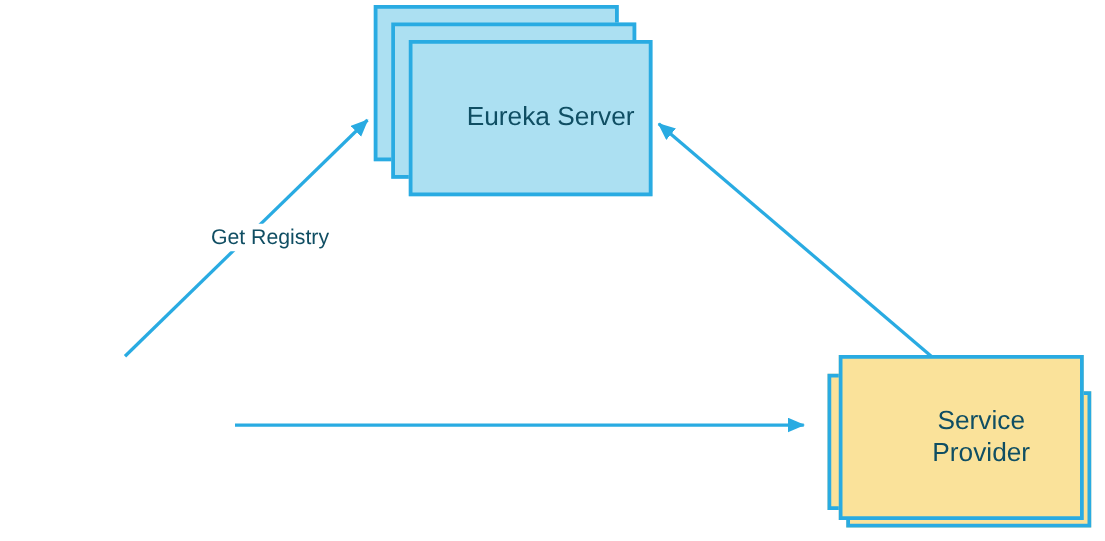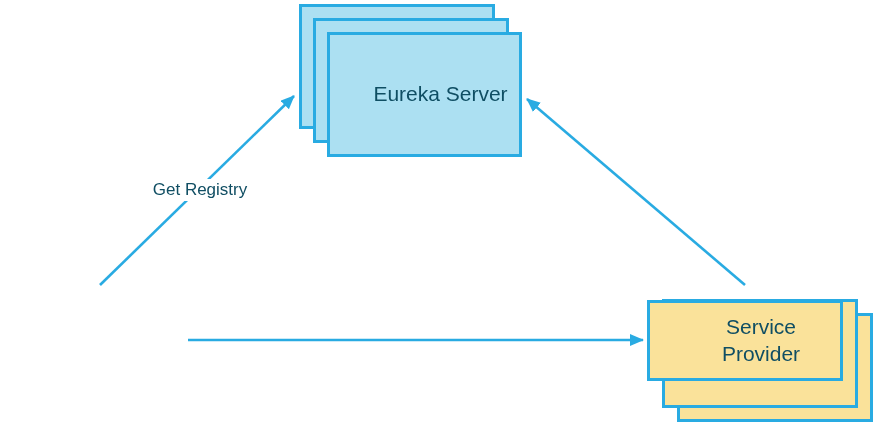--- a/index.html
+++ b/index.html
@@ -44,34 +44,34 @@
   .stack-layer { z-index: 2; }
   
   .eureka-back1 { left: 299px; top: 4px;  width: 196px; height: 125px; }
   .eureka-back2 { left: 313px; top: 18px; width: 196px; height: 125px; }
   .eureka-front { left: 327px; top: 32px; width: 195px; height: 125px; }
   
   .consumer-box { left: 7px; top: 284px; width: 180px; height: 109px; }
   
   .provider-back3 { left: 677px; top: 313px; width: 196px; height: 109px; }
   .provider-back2 { left: 662px; top: 299px; width: 196px; height: 109px; }
-  .provider-front { left: 647px; top: 284px; width: 196px; height: 81px; z-index: 3; margin-top: 16px; }
+  .provider-front { left: 671px; top: 284px; width: 196px; height: 132px; z-index: 3; }
   .node-label { padding: 0 8px; }
   
   .edge-label {
     position: absolute;
     transform: translate(-50%, -50%);
     background: #ffffff;
     color: #104e63;
     font-size: 17px;
     white-space: nowrap;
     padding: 1px 4px;
     z-index: 4;
   }
-  .lbl-get-registry { left: 200px; top: 190px; }
+  .lbl-get-registry { left: 216px; top: 190px; }
   .lbl-register    { left: 634px; top: 192px; }
   .lbl-remote-call { left: 417px; top: 340px; }
 </style>
 </head>
 <body>
 
 <div class="canvas">
 
   <svg class="edges-layer" width="884" height="433" viewBox="0 0 884 433" xmlns="http://www.w3.org/2000/svg">
     <defs>

